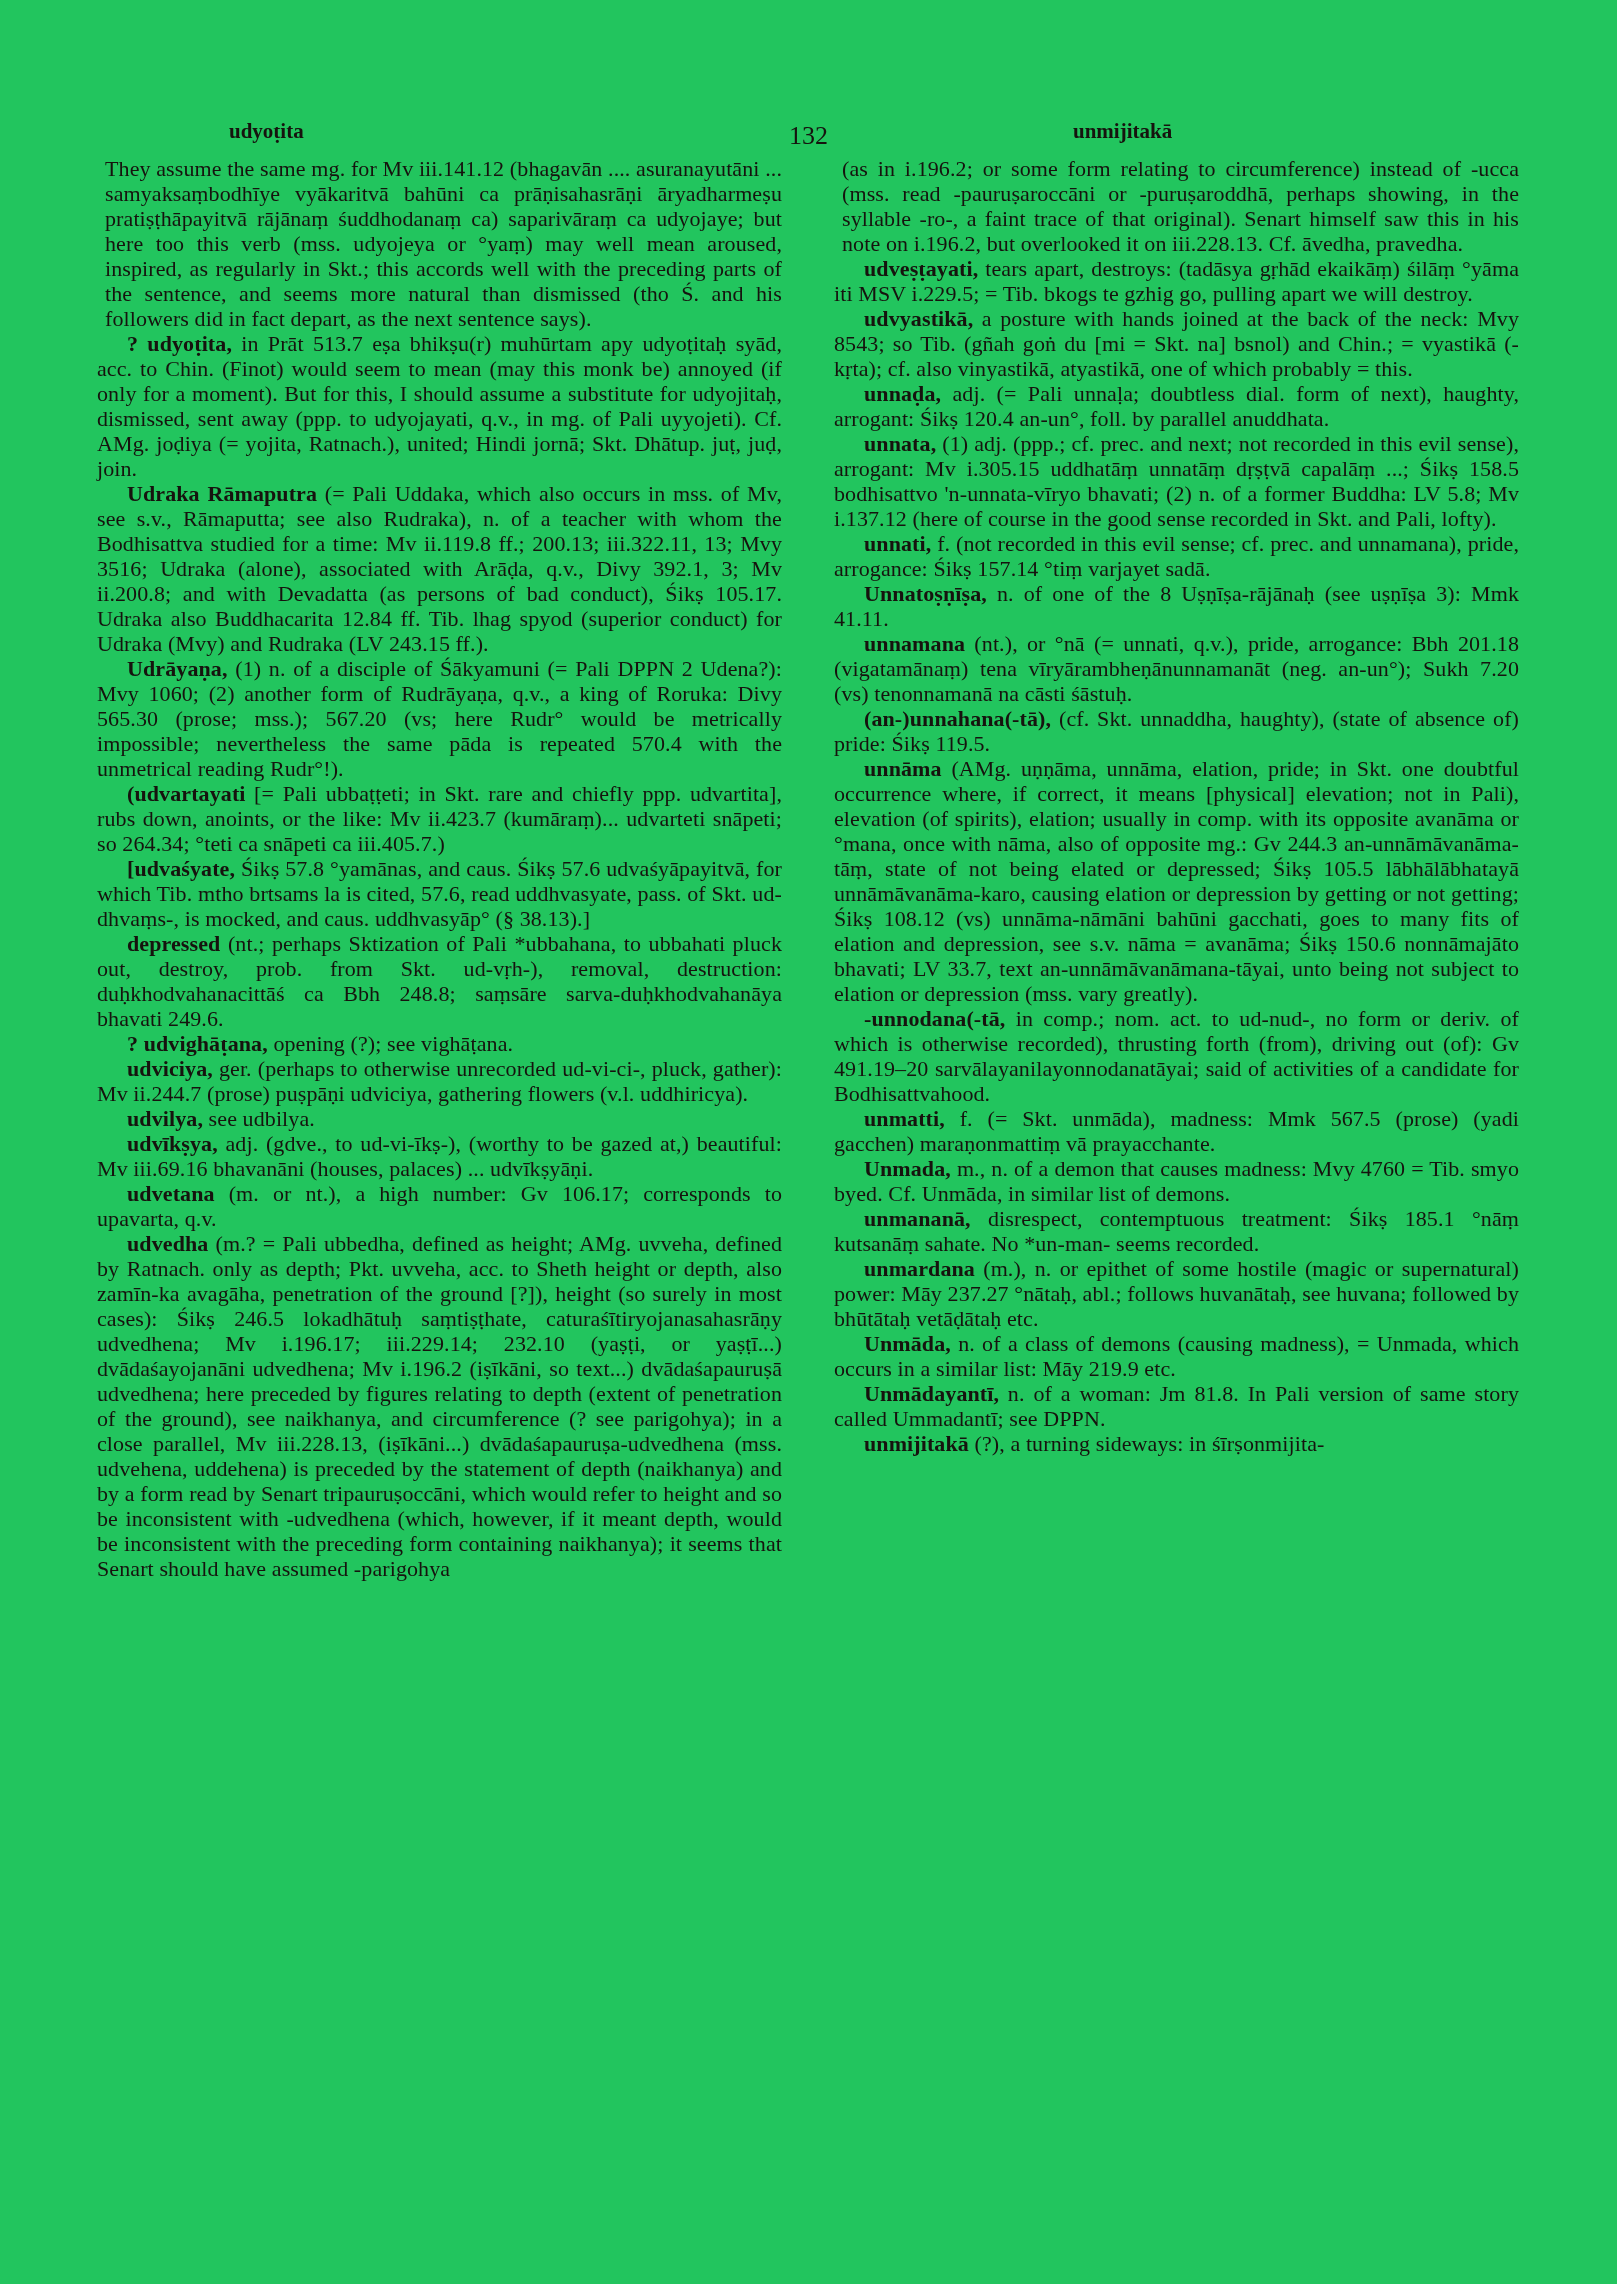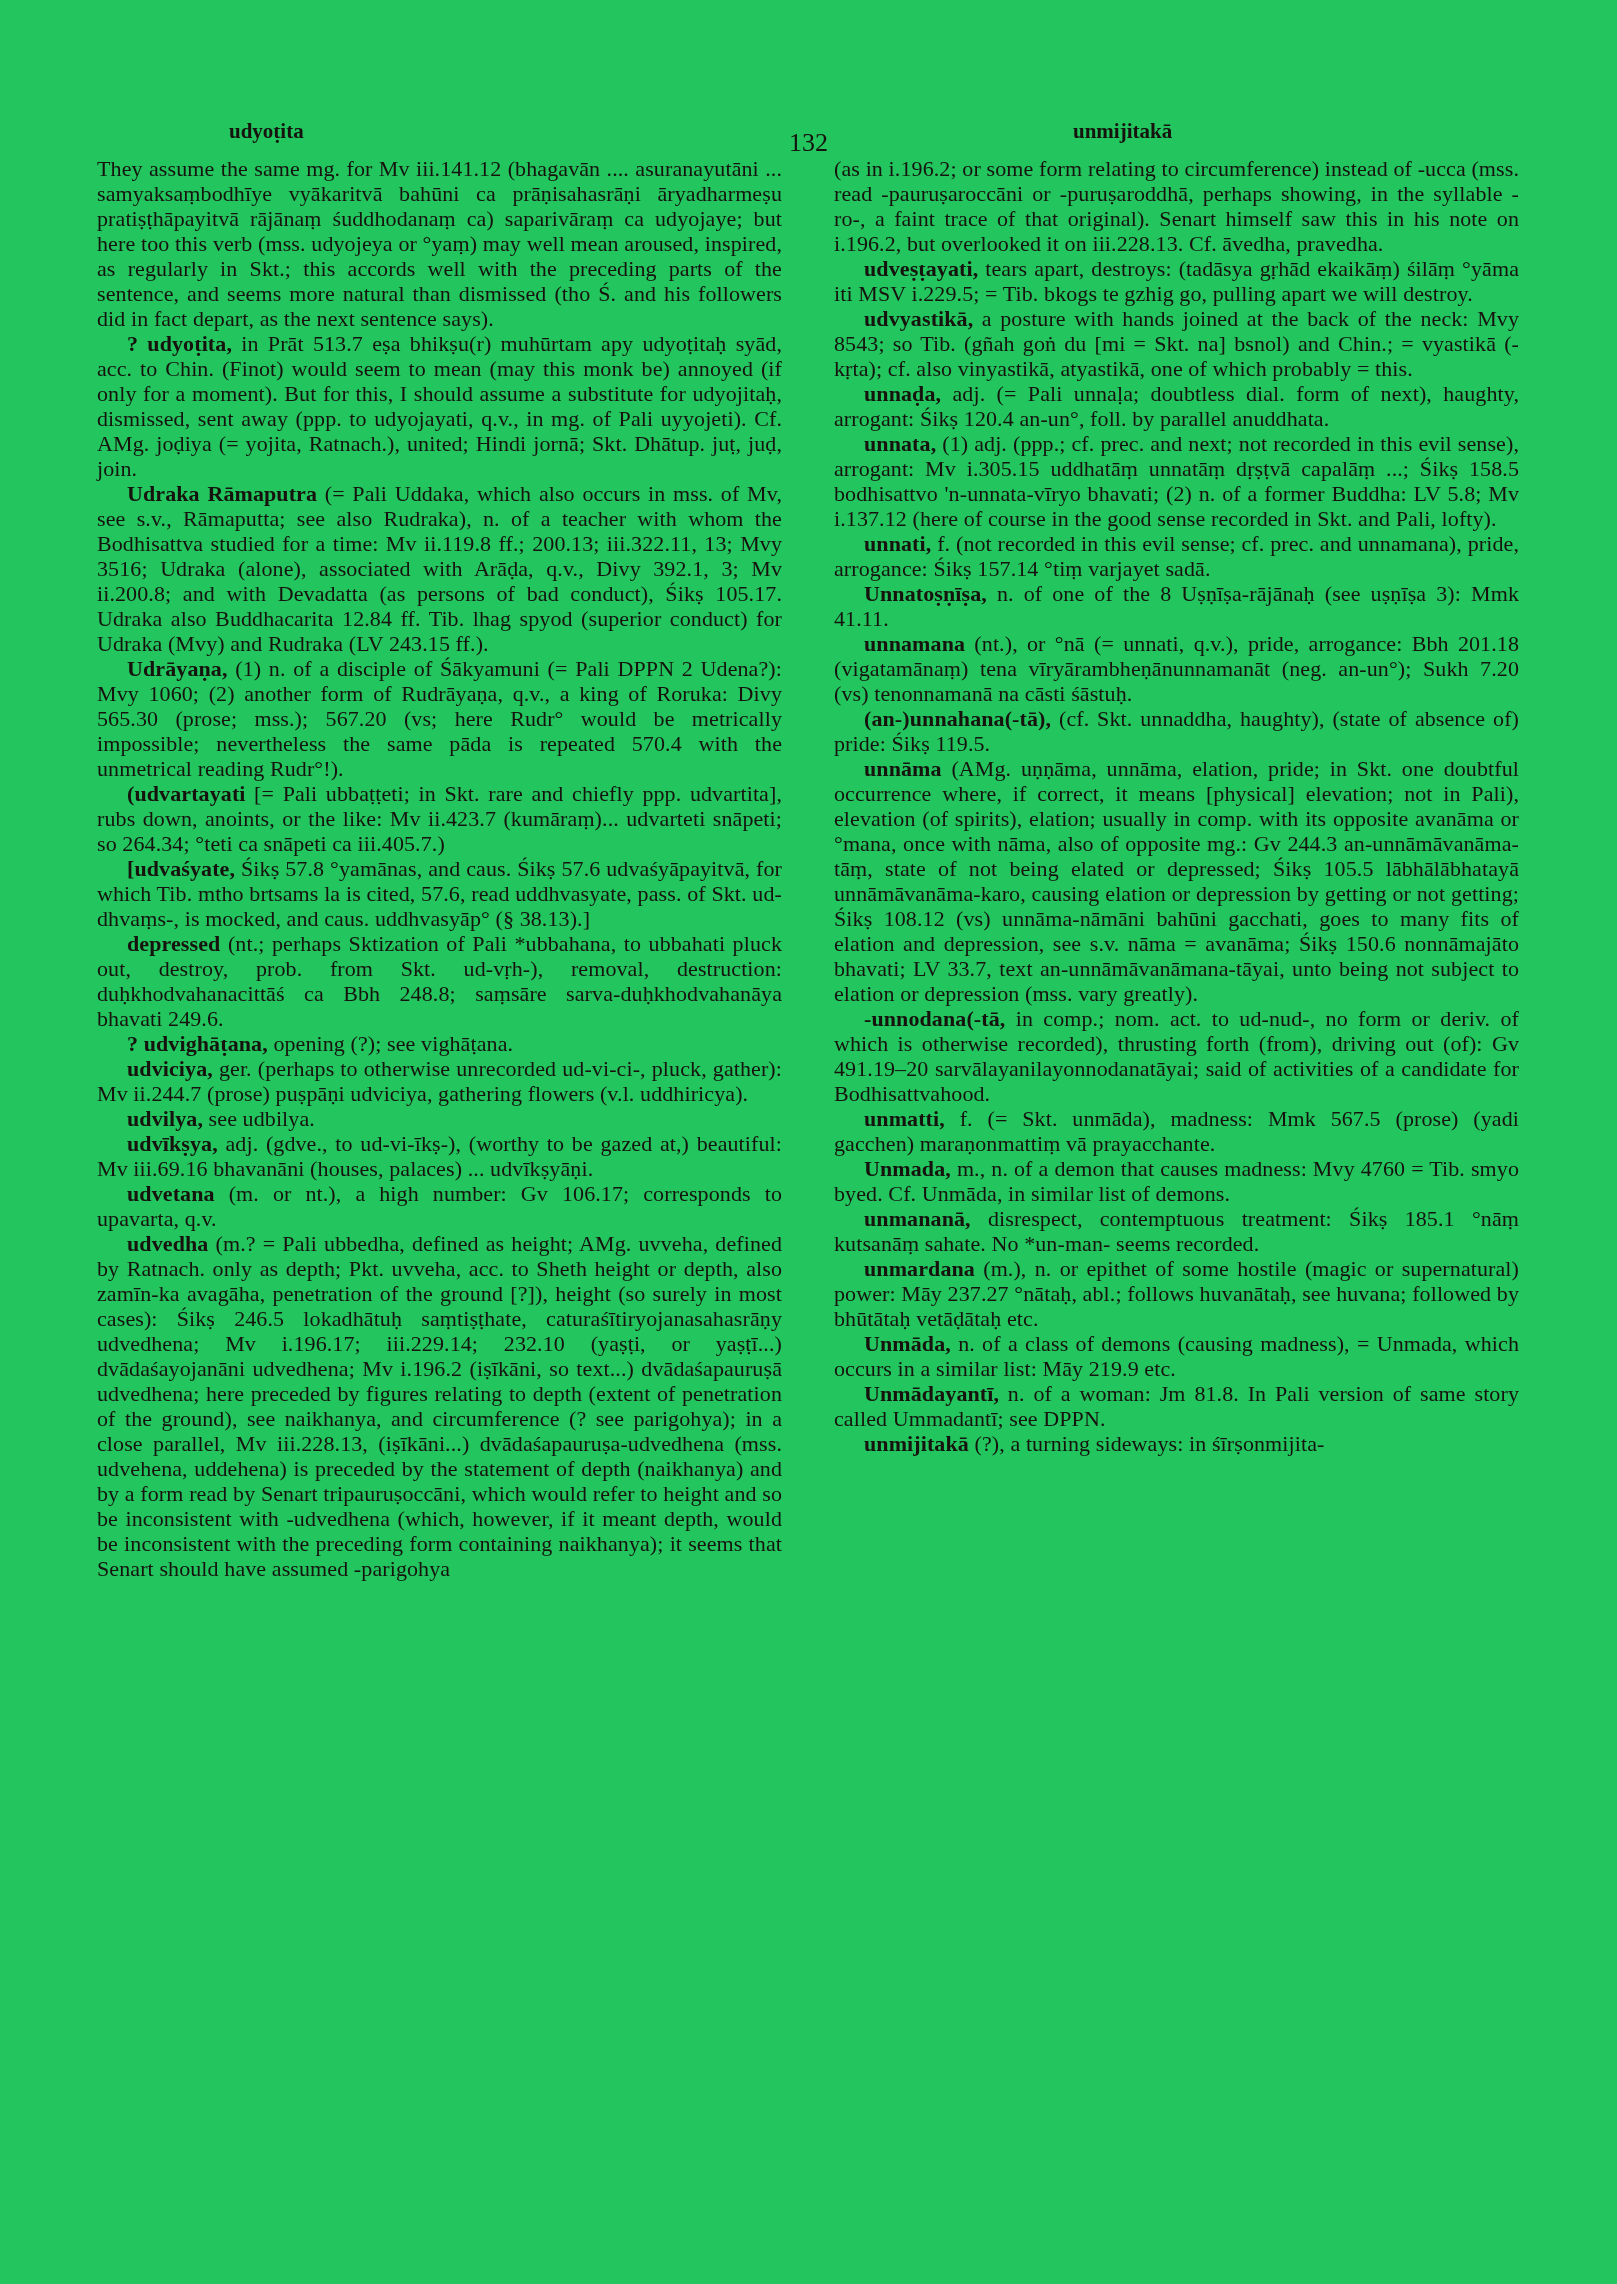--- a/index.html
+++ b/index.html
@@ -27,21 +27,21 @@
     font-weight: bold;
     font-size: 21px;
     white-space: nowrap;
   }
   .hw.left  { left: 132px; top: 6px; }
   .hw.right { left: 976px; top: 6px; }
   .pagenum {
     position: absolute;
     left: 50%;
     transform: translateX(-50%);
-    top: 15px;
+    top: 8px;
     font-size: 26px;
   }
   .columns {
     position: absolute;
     top: 156px;
     left: 97px;
     width: 1423px;
     display: flex;
     gap: 52px;
   }
@@ -49,21 +49,21 @@
     width: 685px;
     font-size: 22px;
     line-height: 25px;
     text-align: justify;
     letter-spacing: 0.1px;
   }
   .entry {
     margin: 0;
     text-indent: 30px;
   }
-  .entry.noindent { text-indent: 0; }
+  .entry.noindent { text-indent: 0; margin-left: 8px; }
   .headword { font-weight: bold; }
 </style>
 </head>
 <body>
 
 <div class="page">
 
   <div class="running-header">
     <span class="hw left">udyoṭita</span>
     <span class="pagenum">132</span>

